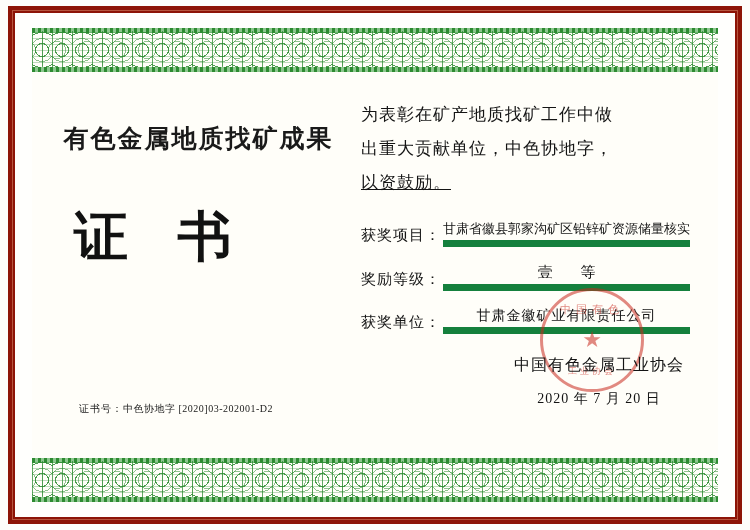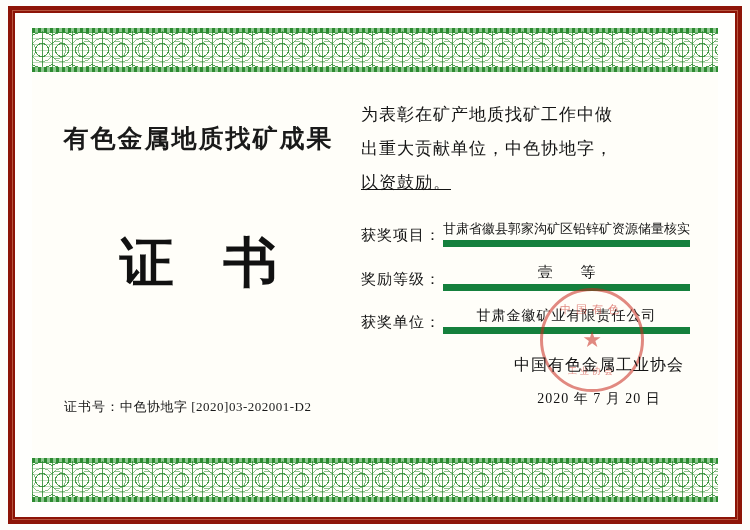--- a/index.html
+++ b/index.html
@@ -141,30 +141,29 @@
     text-align: center;
     margin-top: 28px;
   }
 
   .cert-title {
     font-family: "Liberation Serif", "DejaVu Serif", serif;
     font-weight: bold;
     font-size: 54px;
     letter-spacing: 18px;
     color: #111111;
-    text-align: center;
-    margin-top: 72px;
+    margin-top: 46px;
     padding-left: 18px;
   }
 
   .cert-number {
     position: absolute;
-    left: 32px;
+    left: 47px;
     bottom: 38px;
-    font-size: 13px;
+    font-size: 10px;
     color: #1a1a1a;
     letter-spacing: 0.5px;
     white-space: nowrap;
   }
   .cert-number .label {
     letter-spacing: 1px;
   }
 
   
   .citation {

